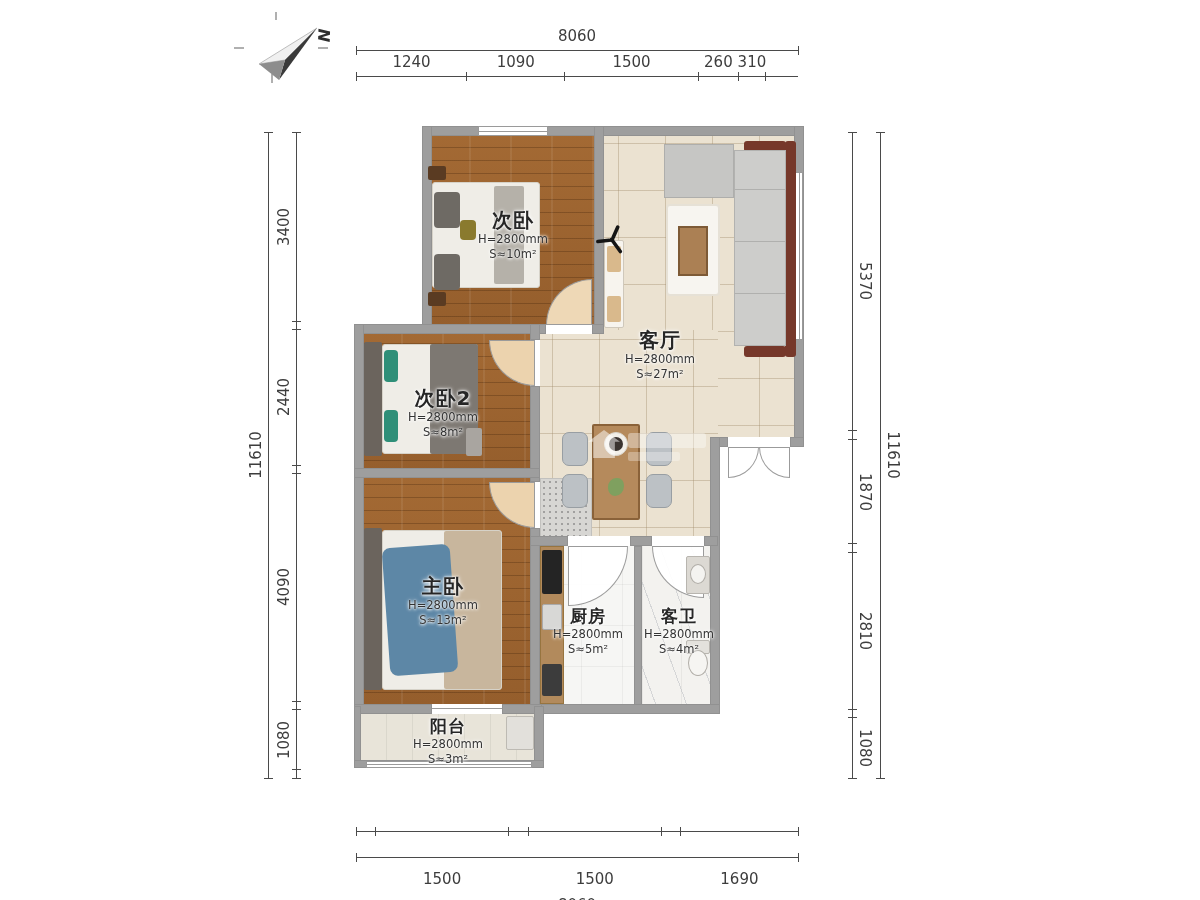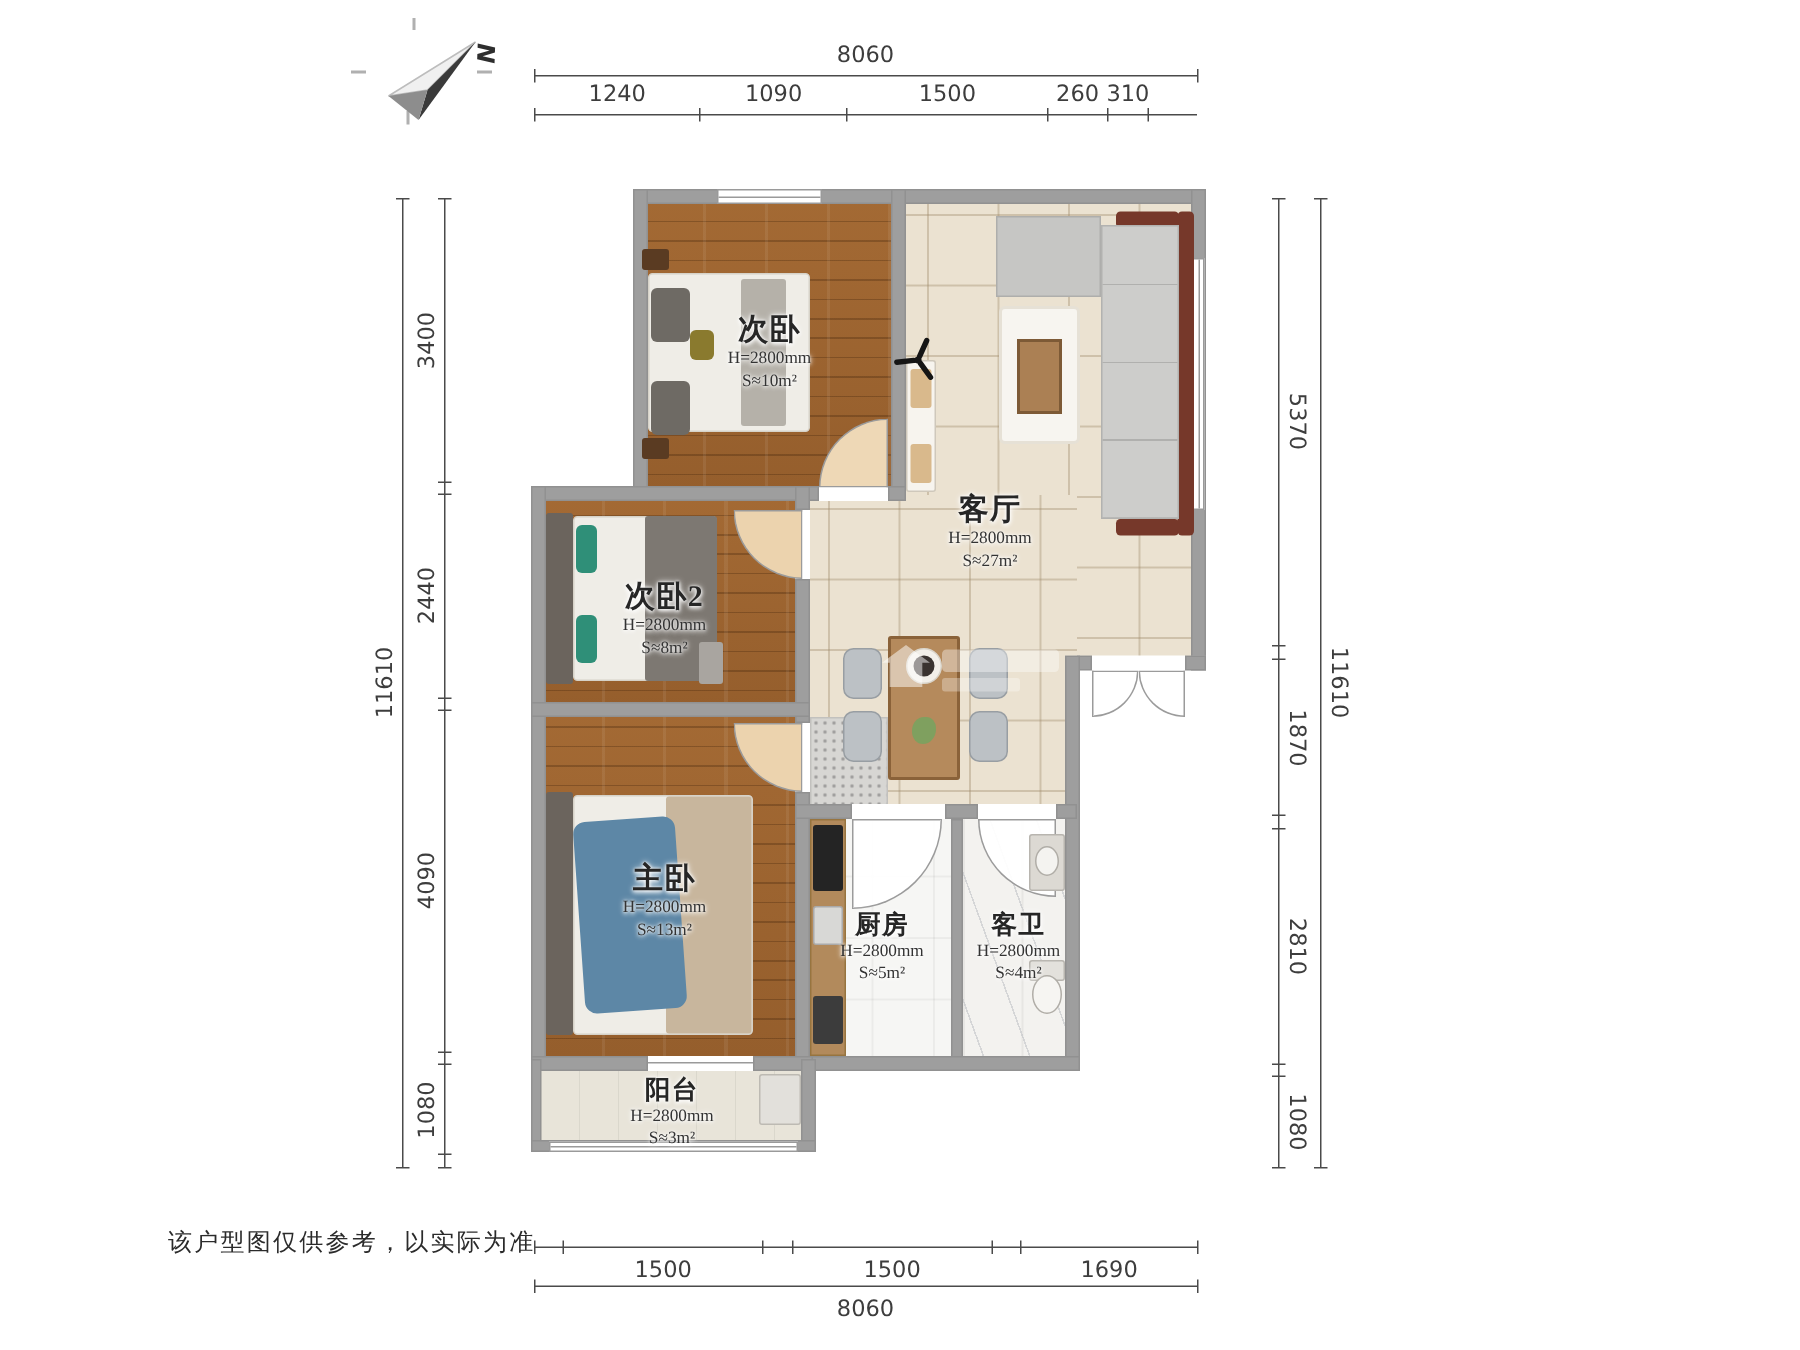--- a/index.html
+++ b/index.html
@@ -48,21 +48,21 @@
   .ctable{background:#ab8054;border:2px solid #7d5a36;}
   .bed{background:#efede7;border:1px solid #d6d2c8;border-radius:3px;}
   .headboard{background:#6b645d;border-radius:2px;}
   .pillow{border-radius:4px;}
   .dtable{background:#b58a5c;border:2px solid #8a6239;border-radius:2px;}
   .chair{background:#bcc1c5;border:1px solid #989ea3;border-radius:7px;}
   .counter{background:#b28a5c;border:1px solid #97743f;}
 
   
   .room-label{position:absolute;text-align:center;color:#262626;z-index:40;
-    text-shadow:0 0 4px rgba(255,255,255,.95),0 0 2px rgba(255,255,255,.95),0 1px 3px rgba(255,255,255,.9);font-family:Liberation Serif, serif;}
+    text-shadow:0 0 4px rgba(255,255,255,.95),0 0 2px rgba(255,255,255,.95),0 1px 3px rgba(255,255,255,.9);}
   .room-label .rname{font-size:20px;font-weight:700;letter-spacing:1px;line-height:24px;}
   .room-label .rsub{font-size:11.5px;font-weight:500;line-height:15px;color:#333;}
   .room-label.small .rname{font-size:17px;line-height:21px;}
   #lbl-living{left:600px;top:328px;width:120px;}
   #lbl-cibed{left:453px;top:208px;width:120px;}
   #lbl-cibed2{left:383px;top:386px;width:120px;}
   #lbl-master{left:383px;top:574px;width:120px;}
   #lbl-kitchen{left:540px;top:606px;width:96px;}
   #lbl-bath{left:630px;top:606px;width:98px;}
   #lbl-balcony{left:390px;top:716px;width:116px;}
@@ -75,21 +75,21 @@
   .hchain .dim-line{left:0;right:0;height:1px;}
   .hchain.above .dim-line{bottom:5px;}
   .hchain.below .dim-line{top:5px;}
   .dim-seg{position:relative;}
   .hchain .dim-seg::before{content:"";position:absolute;left:-0.5px;width:1px;background:#4a4a4a;}
   .hchain.above .dim-seg::before{bottom:1px;height:9px;}
   .hchain.below .dim-seg::before{top:1px;height:9px;}
   .hchain .dim-seg.last::after{content:"";position:absolute;right:-0.5px;width:1px;background:#4a4a4a;}
   .hchain.above .dim-seg.last::after{bottom:1px;height:9px;}
   .hchain.below .dim-seg.last::after{top:1px;height:9px;}
-  .hchain .dim-label{position:absolute;left:50%;transform:translateX(-50%);font-size:15px;white-space:nowrap;}
+  .hchain .dim-label{position:absolute;left:50%;transform:translateX(-50%);font-size:15px;white-space:nowrap;margin-top:33px;}
   .hchain.above .dim-label{bottom:11px;}
   .hchain.below .dim-label{top:11px;}
   .vchain .dim-line{top:0;bottom:0;width:1px;}
   .vchain.left .dim-line{left:20px;}
   .vchain.right .dim-line{left:8px;}
   .vchain .dim-seg::before{content:"";position:absolute;top:-0.5px;height:1px;background:#4a4a4a;}
   .vchain.left .dim-seg::before{left:16px;width:9px;}
   .vchain.right .dim-seg::before{left:4px;width:9px;}
   .vchain .dim-seg.last::after{content:"";position:absolute;bottom:-0.5px;height:1px;background:#4a4a4a;}
   .vchain.left .dim-seg.last::after{left:16px;width:9px;}
@@ -377,14 +377,13 @@
         <span class="dim-label">1080</span>
       </div>
     </div>
   <div id="chain-right-total" class="vchain right">
       <div class="dim-line"></div>
       <div class="dim-seg last" style="flex-grow: 11610;">
         <span class="dim-label">11610</span>
       </div>
     </div>
 
-  <div id="note">该户型图仅供参考，以实际为准</div>
 </div>
 
 </body></html>

